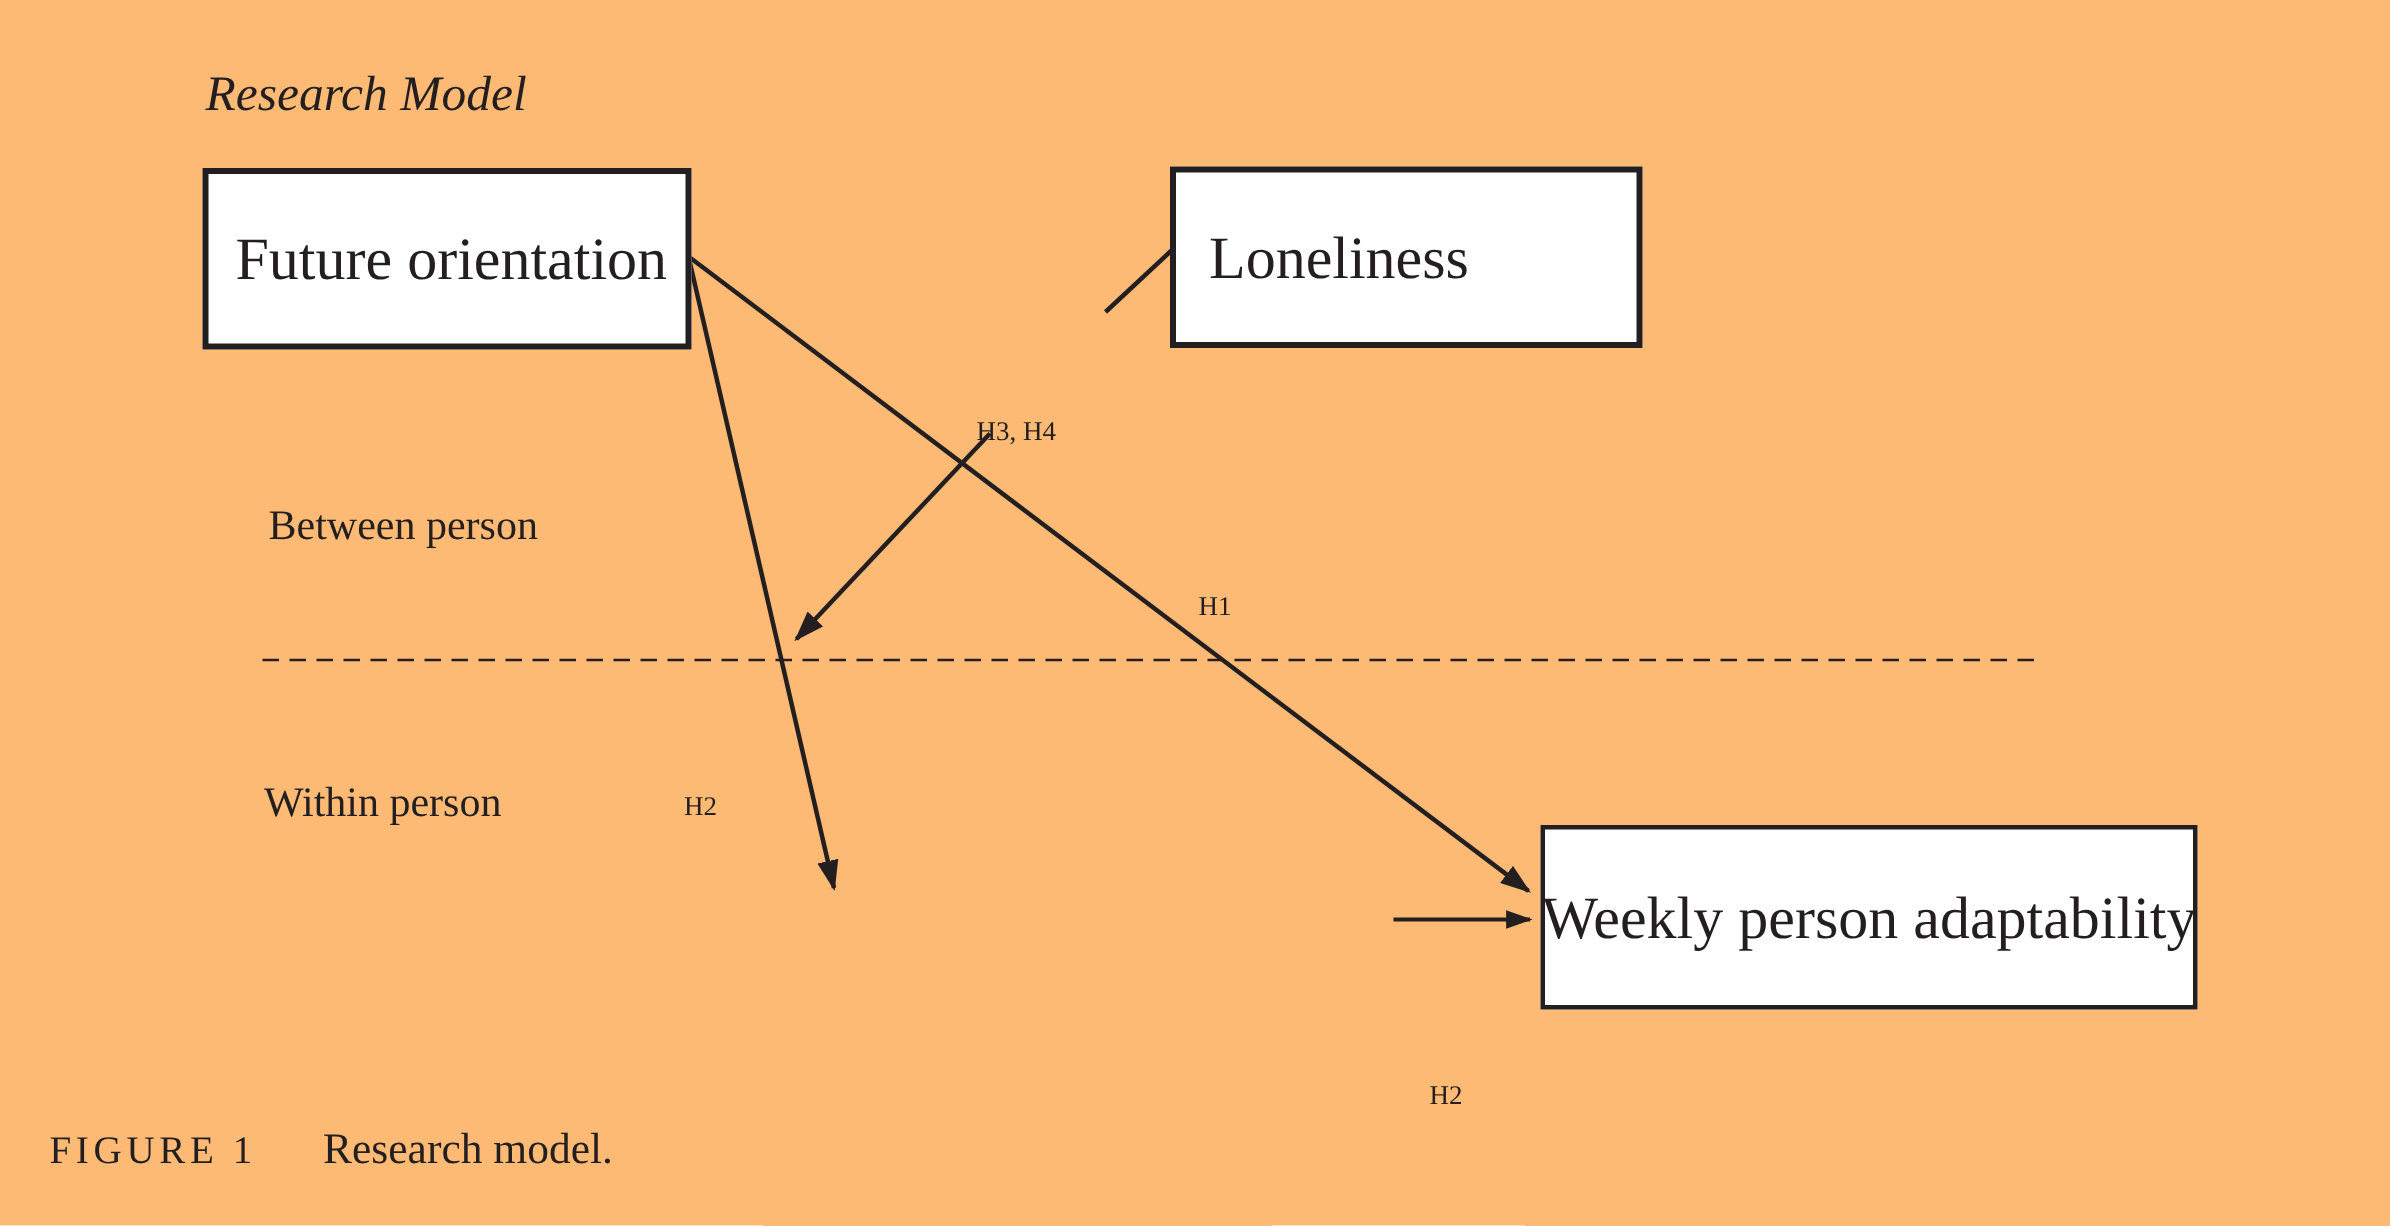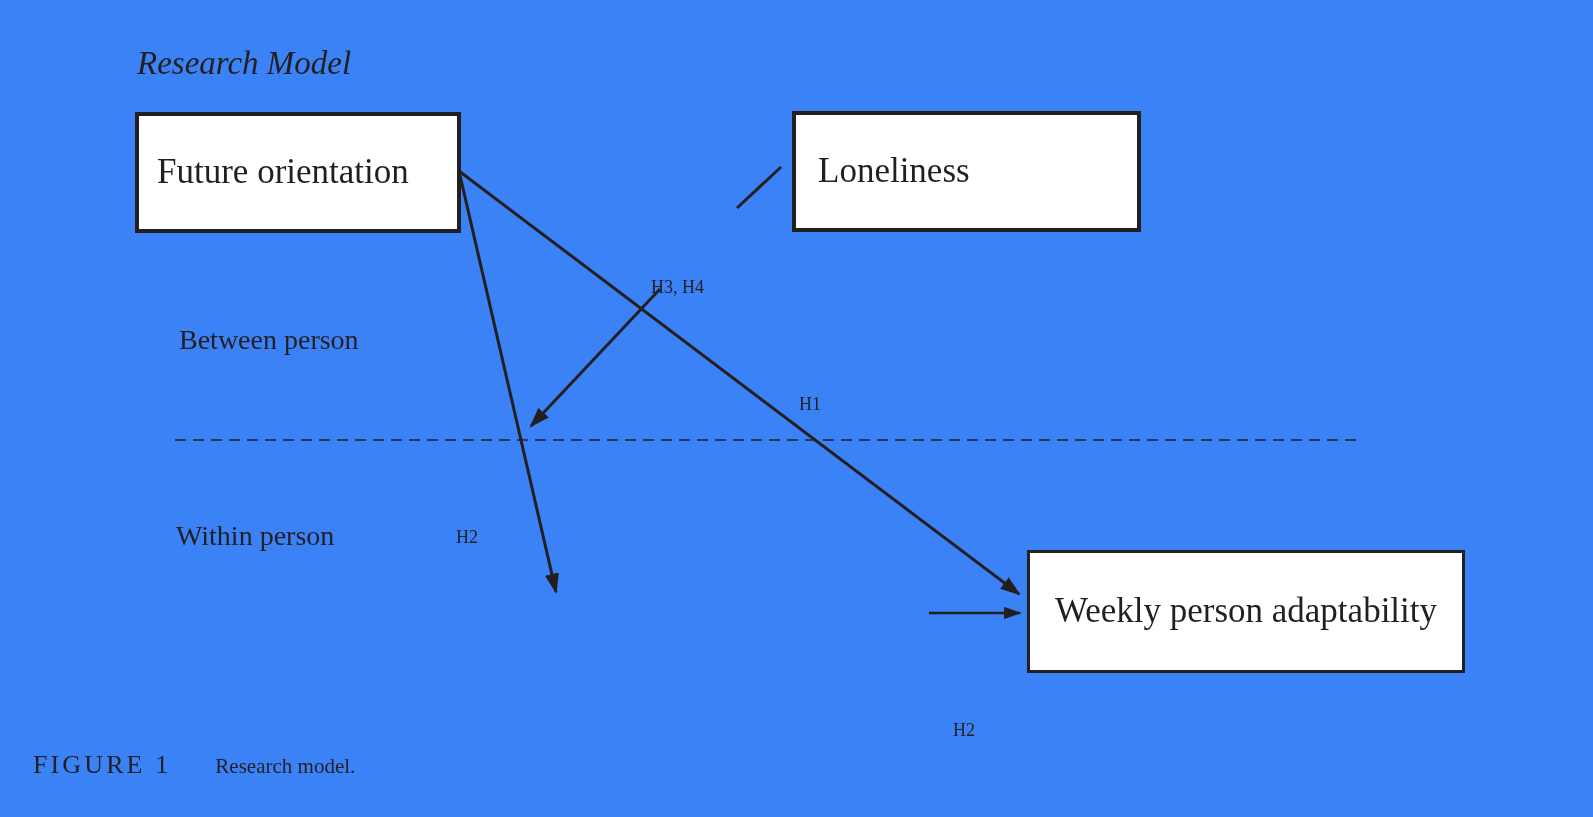--- a/index.html
+++ b/index.html
@@ -3,84 +3,84 @@
 <meta charset="utf-8">
 <style>
   * { margin: 0; padding: 0; box-sizing: border-box; }
   html, body { background: #ffffff; }
   body { font-family: "Liberation Serif", "DejaVu Serif", serif; color: #231f20; }
 
   .canvas {
     position: relative;
     width: 1593px;
     height: 817px;
-    background: #3b82f6;
+    background: #fdba74;
     overflow: hidden;
   }
 
   .connectors {
     position: absolute;
     left: 0; top: 0;
     width: 1593px;
     height: 817px;
   }
   .connectors line { stroke: #231f20; }
   .solid-line { stroke-width: 3; }
   .thin-line  { stroke-width: 2.6; }
   .dashed-line { stroke-width: 1.6; stroke-dasharray: 11 7; }
 
   .node {
     position: absolute;
     background: #ffffff;
     border: 4px solid #231f20;
     display: flex;
     align-items: center;
-    font-size: 35px;
+    font-size: 40px;
     line-height: 1.1;
     white-space: nowrap;
   }
   .node--thin { border-width: 3px; }
   .node--left { justify-content: flex-start; }
   .node--center { justify-content: center; }
 
   .node--future-orientation { left: 135px; top: 112px; width: 326px; height: 121px; padding-left: 18px; }
-  .node--loneliness         { left: 780px; top: 111px; width: 349px; height: 121px; padding-left: 22px; margin-left: 12px; }
+  .node--loneliness         { left: 780px; top: 111px; width: 315px; height: 121px; padding-left: 22px; }
   .node--weekly-future-work-self      { left: 565px; top: 555px; width: 366px; height: 113px; }
   .node--weekly-career-adaptability   { left: 1027px; top: 550px; width: 438px; height: 123px; }
 
   .fig-label {
     position: absolute;
     line-height: 1.15;
     white-space: nowrap;
   }
   .fig-title { left: 137px; top: 45px; font-size: 33px; font-style: italic; }
 
   .section-label { font-size: 28px; }
-  .section-label--between { left: 179px; top: 324px; }
+  .section-label--between { left: 179px; top: 335px; }
   .section-label--within  { left: 176px; top: 520px; }
 
   .path-label { font-size: 18px; margin-top: 41px; }
   .path-label--h3h4     { left: 651px; top: 236px; }
   .path-label--h1       { left: 799px; top: 353px; }
   .path-label--h2-upper { left: 456px; top: 486px; }
   .path-label--h2-lower { left: 953px; top: 679px; }
 
   .caption {
     position: absolute;
     left: 33px; top: 750px;
     display: flex;
     align-items: baseline;
   }
   .caption-label {
     font-size: 26px;
     font-weight: normal;
     letter-spacing: 0.12em;
   }
   .caption-text {
-    font-size: 21px;
+    font-size: 29px;
     margin-left: 44px;
   }
 </style>
 </head>
 <body>
 
 <div class="canvas">
 
   <svg class="connectors" viewBox="0 0 1593 817" xmlns="http://www.w3.org/2000/svg" aria-hidden="true">
     <defs>

